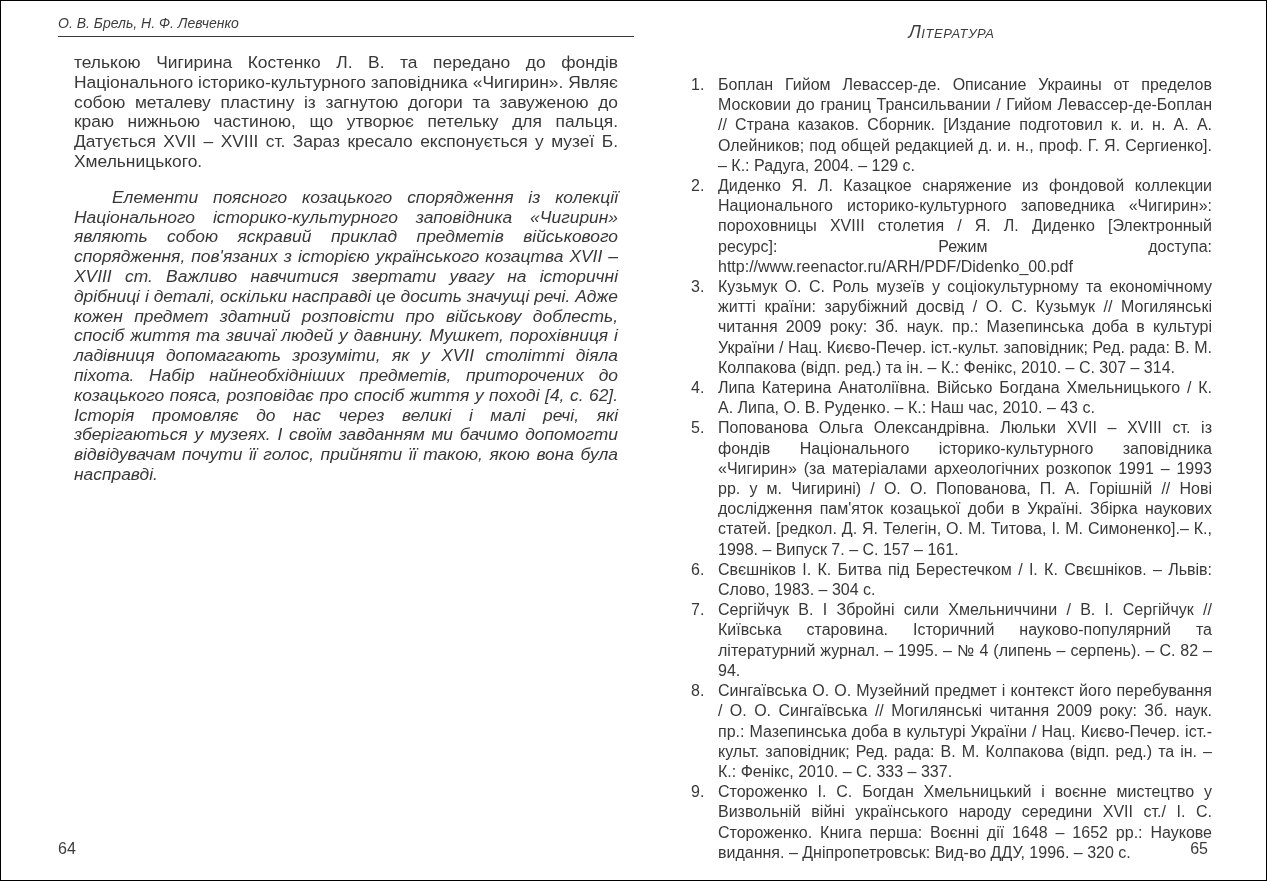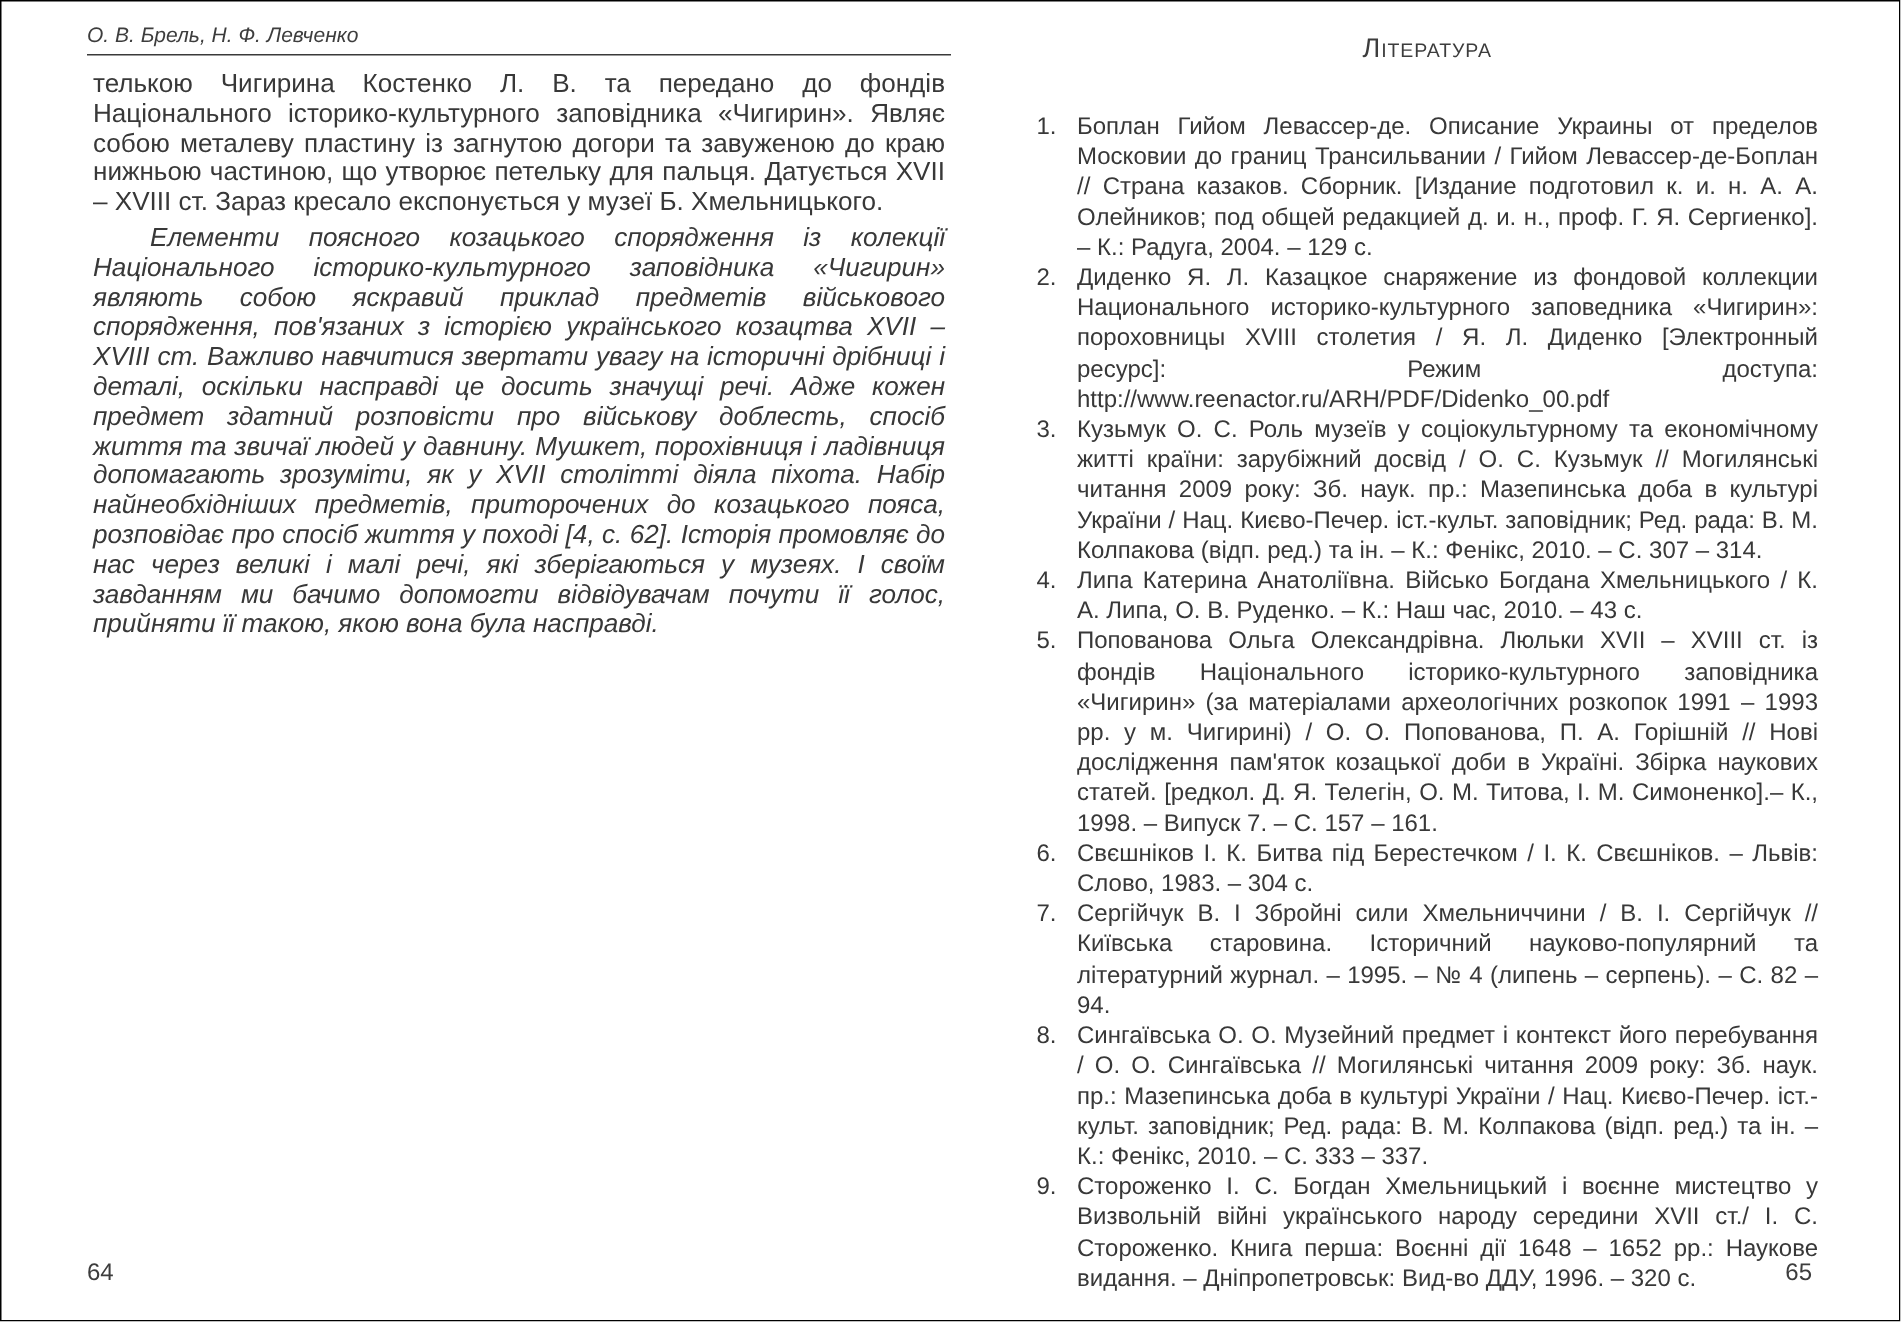--- a/index.html
+++ b/index.html
@@ -38,31 +38,32 @@
     text-align: right;
     padding-bottom: 6px;
   }
 
   .body-text {
     margin-top: 9px;
     font-size: 17.4px;
     line-height: 19.8px;
     text-align: justify;
   }
-  .para { margin: 4px; }
+  .para { margin: 16px; }
   .para.indent { text-indent: 38px; font-style: italic; }
 
   .section-title {
     margin: 11px 0 0 0;
     font-weight: normal;
     font-variant: small-caps;
     font-size: 18px;
     letter-spacing: 0.6px;
     text-align: center;
     color: #3d3d3d;
+    font-style: italic;
   }
 
   .references {
     list-style: none;
     margin: 32px 0 0 0;
     padding: 0;
     font-size: 16px;
     line-height: 20.2px;
   }
   .ref { display: flex; margin: 0; }

